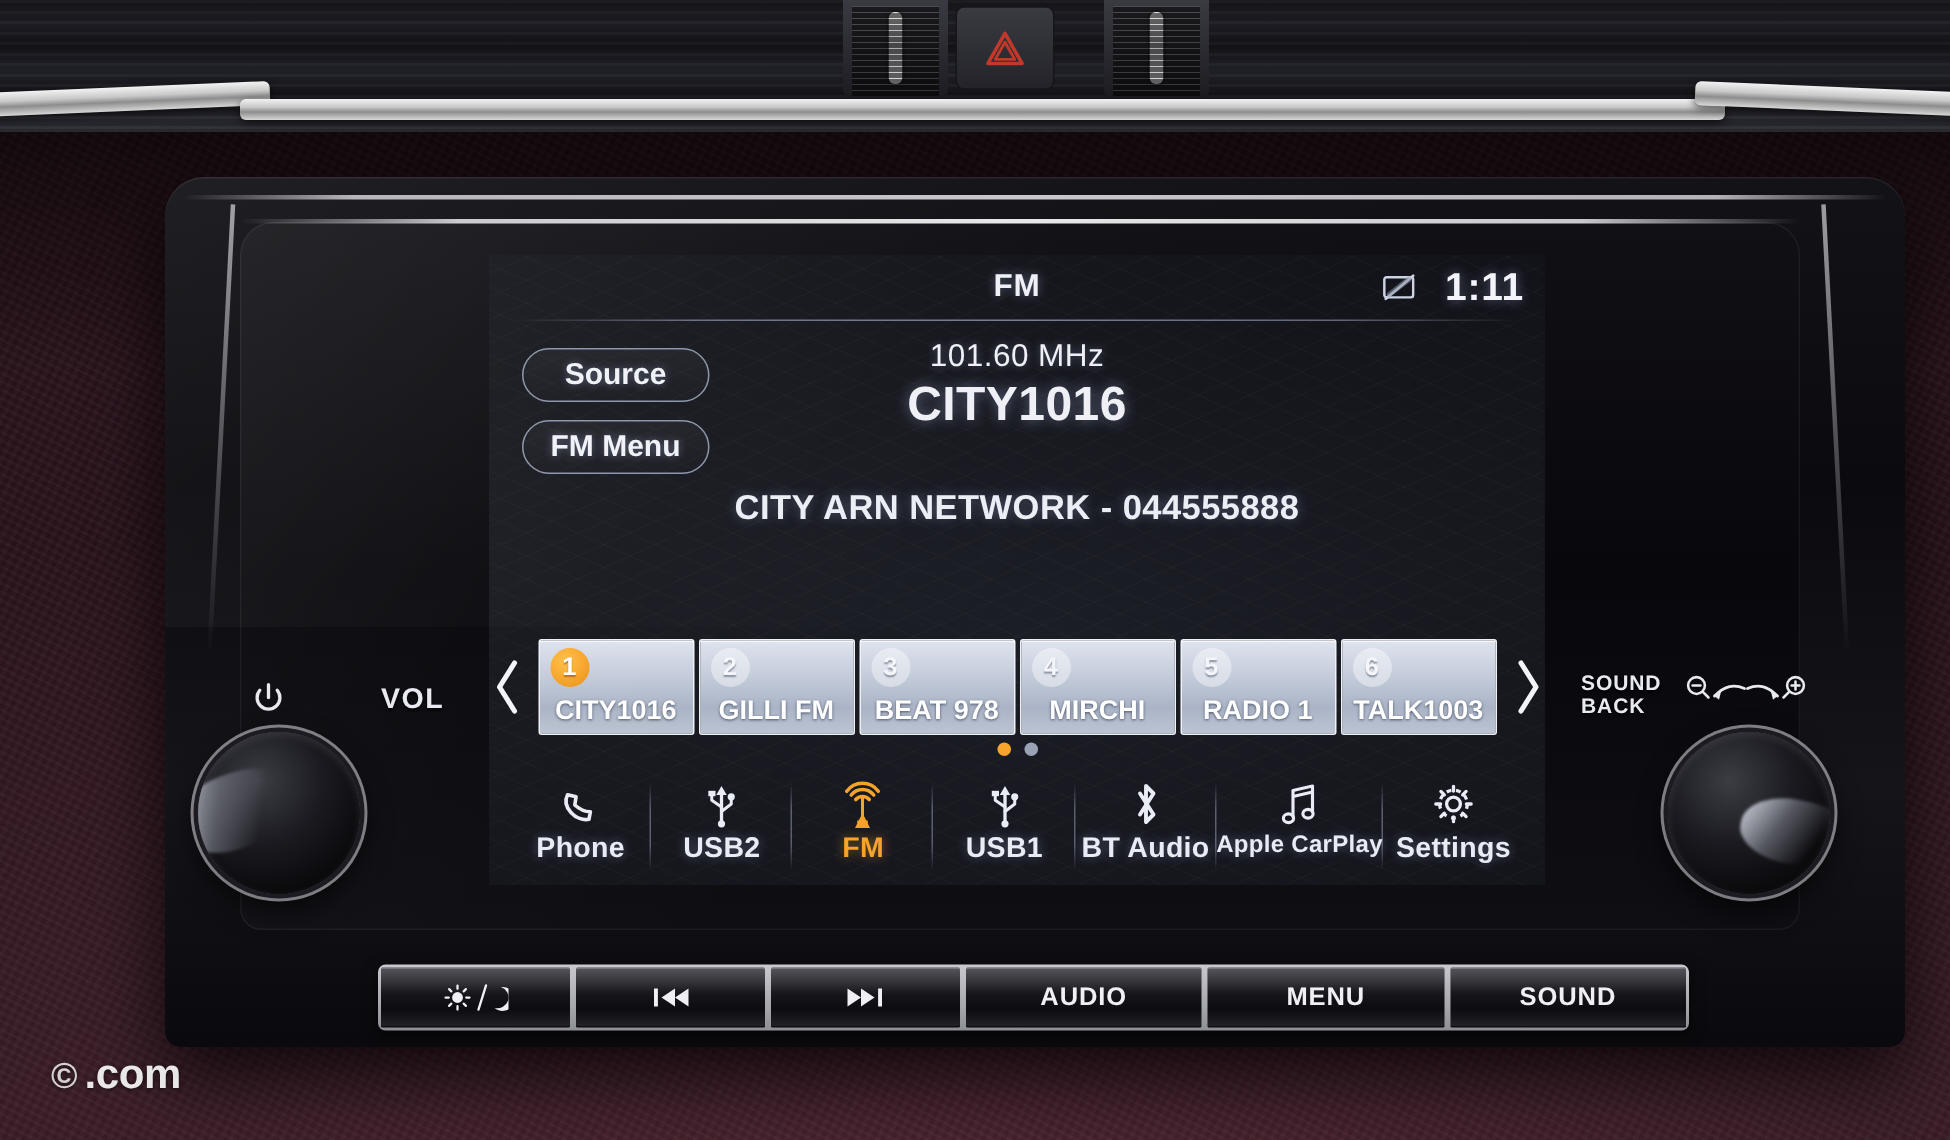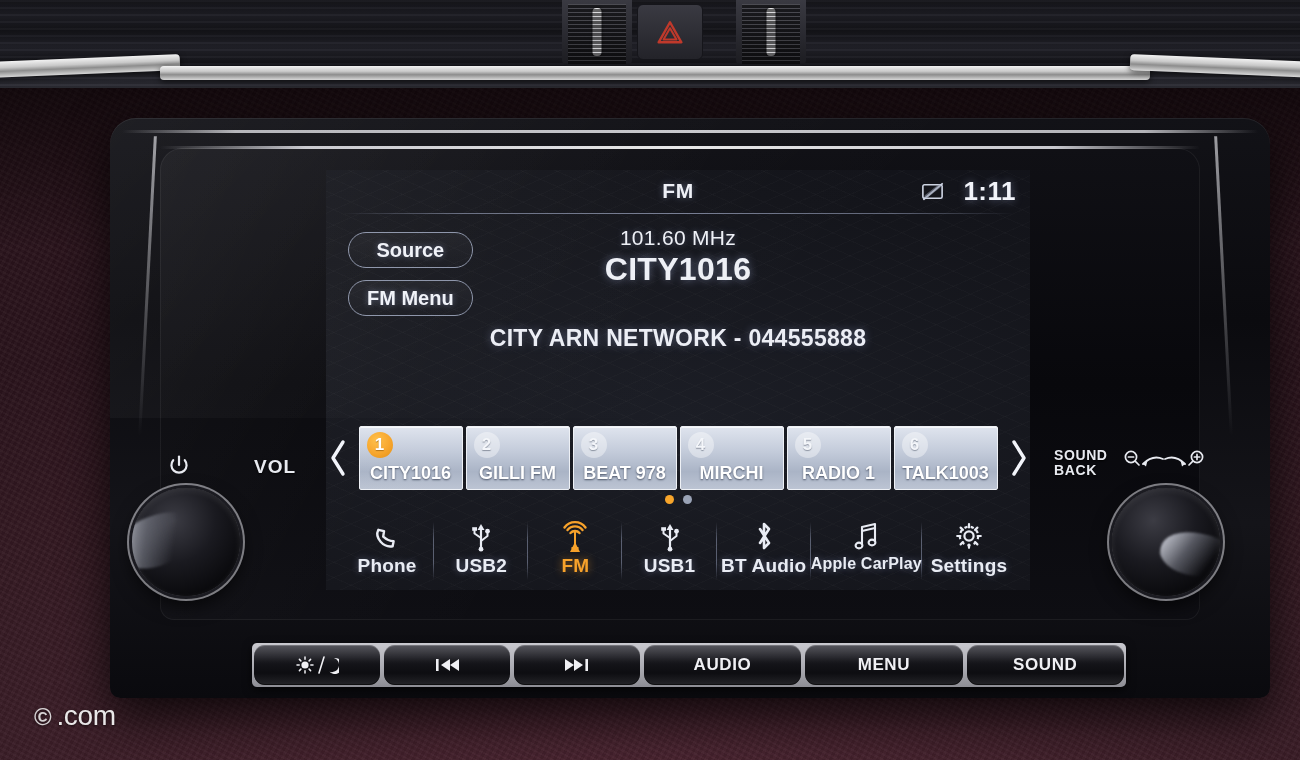--- a/index.html
+++ b/index.html
@@ -307,21 +307,21 @@
   .hardbar{
     position:absolute; left:252px; top:643px; width:874px; height:44px;
     display:flex; gap:4px;
     background:linear-gradient(180deg,#c9c9cf 0%,#a8a8af 60%,#8e8e95 100%);
     padding:2px; border-radius:5px;
     box-shadow:0 3px 10px rgba(0,0,0,.65);
   }
   .hbtn{
     flex:1 1 0; position:relative;
     background:linear-gradient(180deg,#3a3a42 0%,#16161b 40%,#0d0d11 70%,#242428 100%);
-    border-radius:11px;
+    border-radius:1px;
     display:flex; align-items:center; justify-content:center; gap:6px;
     color:#f0f0f4; font-size:17px; font-weight:bold; letter-spacing:.6px;
     box-shadow:inset 0 1px 0 rgba(255,255,255,.2), inset 0 -1px 0 rgba(0,0,0,.6);
     overflow:hidden;
   }
   .hbtn::after{
     content:""; position:absolute; left:0; right:0; top:0; height:48%;
     background:linear-gradient(180deg, rgba(255,255,255,.14), rgba(255,255,255,0));
     pointer-events:none;
   }
@@ -330,21 +330,21 @@
 
   
   .watermark{
     position:absolute; left:34px; top:700px;
     font-size:28px; font-weight:bold; letter-spacing:-.3px;
     color:rgba(255,255,255,.80);
     text-shadow:0 1px 3px rgba(0,0,0,.6);
     display:flex; align-items:baseline; gap:5px;
   }
   .watermark .c{ font-size:24px; }
-  .watermark .dot-com{ font-weight:normal; color:rgba(255,255,255,.9); }
+  .watermark .dot-com{ font-weight:bold; color:rgba(255,255,255,.9); }
 </style>
 </head>
 <body>
 
 <div id="scene">
 
   <div class="dash-top"></div>
 
   <div class="vent v1">
       <div class="fin"></div>

